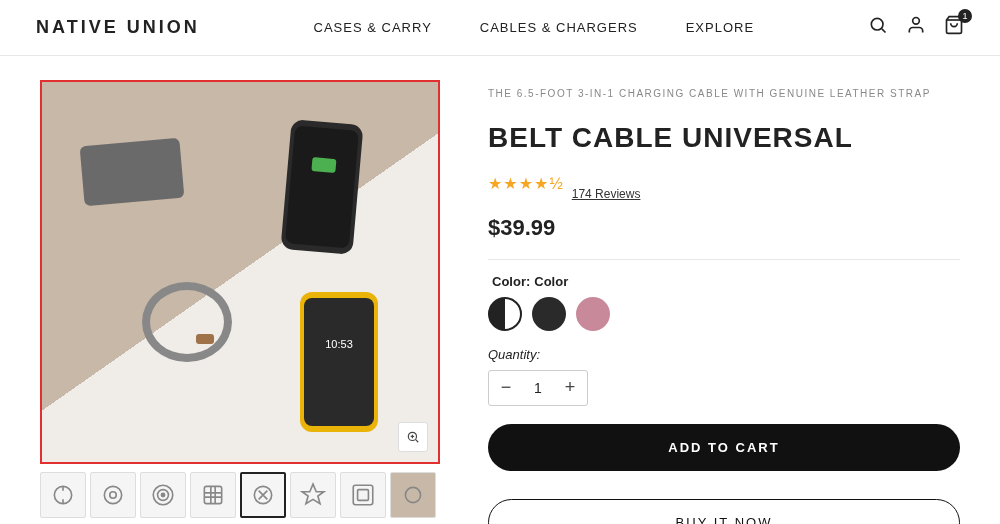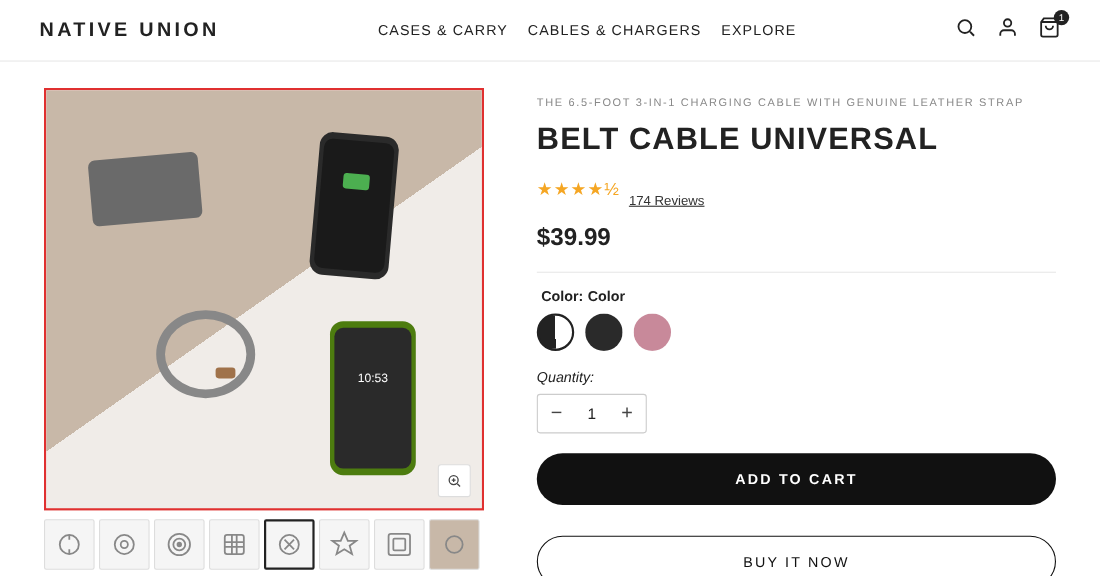--- a/index.html
+++ b/index.html
@@ -15,21 +15,21 @@
       border-bottom: 1px solid #e8e8e8;
     }
     .header-logo {
       font-size: 18px;
       font-weight: 700;
       letter-spacing: 3px;
       text-transform: uppercase;
     }
     .header-nav {
       display: flex;
-      gap: 18px;
+      gap: 48px;
     }
     .header-nav a {
       text-decoration: none;
       color: #222;
       font-size: 13px;
       font-weight: 500;
       letter-spacing: 1px;
       text-transform: uppercase;
     }
     .header-icons {
@@ -144,21 +144,21 @@
       bottom: 10px; right: 10px;
       width: 18px; height: 10px;
       background: #a0724a;
       border-radius: 3px;
     }
     
     .device-phone2 {
       position: absolute;
       bottom: 30px; right: 60px;
       width: 78px; height: 140px;
-      background: #4d7c0f;
+      background: #eab308;
       border-radius: 12px;
       overflow: hidden;
     }
     .phone2-screen {
       position: absolute;
       top: 6px; left: 4px; right: 4px; bottom: 6px;
       background: #2a2a2a;
       border-radius: 8px;
     }
     .phone2-time {
@@ -213,21 +213,21 @@
     
     .product-info {
       flex: 1;
       padding-top: 8px;
     }
     .product-subtitle {
       font-size: 10px;
       letter-spacing: 1.5px;
       color: #888;
       text-transform: uppercase;
-      margin-bottom: 10px;
+      margin-bottom: 22px;
     }
     .product-title {
       font-size: 28px;
       font-weight: 700;
       letter-spacing: 1px;
       margin-bottom: 12px;
       line-height: 1.2;
     }
     .rating-row {
       display: flex;

